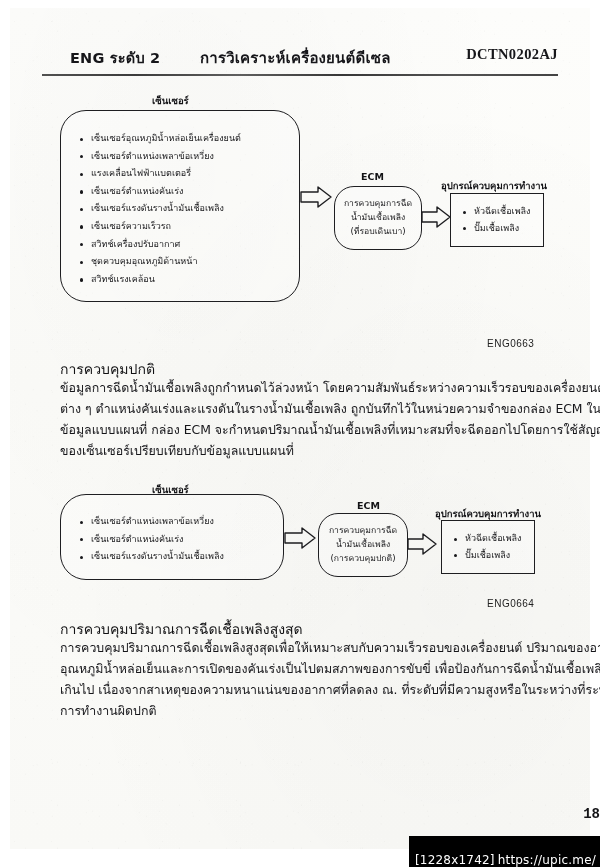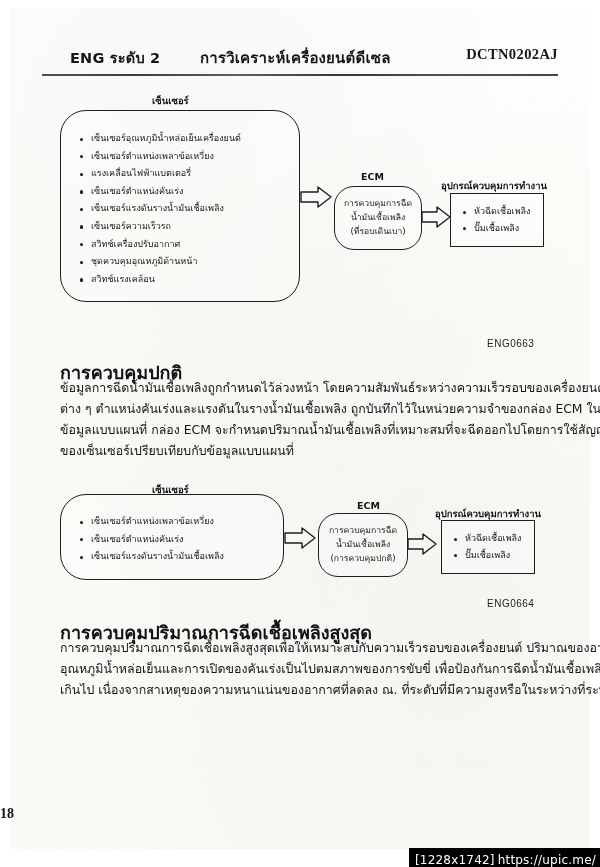--- a/index.html
+++ b/index.html
@@ -75,22 +75,22 @@
     opacity: .88;
   }
 
   
   .thai {
     font-family: "DejaVu Sans", sans-serif;
     color: #16161a;
   }
   .sec-head {
     position: absolute;
-    font-weight: bold;
-    font-size: 18px;
+    font-weight: normal;
+    font-size: 14px;
     color: #121214;
     white-space: nowrap;
   }
   .para {
     position: absolute;
     font-size: 12.4px;
     line-height: 21px;
     color: #16161a;
     width: 492px;
   }
@@ -169,38 +169,38 @@
     position: absolute;
   }
   .arrow svg { display: block; }
 
   
   #page-number {
     position: absolute;
     left: 0;
     right: 0;
     top: 806px;
-    text-align: left;
-    font-family: Liberation Serif, serif;
+    text-align: right;
+    font-family: Liberation Mono, monospace;
     font-weight: bold;
     font-size: 14px;
     color: #141417;
   }
 
   
   #watermark {
     position: absolute;
     right: 0;
     bottom: 0;
     height: 15px;
     background: #000;
     color: #fff;
     display: flex;
     align-items: center;
-    padding: 4px 4px 0 6px;
+    padding: 16px 4px 0 6px;
     font-family: "DejaVu Sans", sans-serif;
     font-size: 12px;
     letter-spacing: .2px;
   }
   #watermark .dim { margin-right: 3px; }
 </style>
 </head>
 <body>
 
 <div id="page">
@@ -311,20 +311,21 @@
   </ul>
 
   <div class="fig-id" style="left:487px; top:598px;">ENG0664</div>
 
   <div class="sec-head thai" style="left:60px; top:618px;">การควบคุมปริมาณการฉีดเชื้อเพลิงสูงสุด</div>
 
   <div class="para thai" style="left:60px; top:637px;">
     <div>การควบคุมปริมาณการฉีดเชื้อเพลิงสูงสุดเพื่อให้เหมาะสบกับความเร็วรอบของเครื่องยนต์ ปริมาณของอากาศ</div>
     <div>อุณหภูมิน้ำหล่อเย็นและการเปิดของคันเร่งเป็นไปตมสภาพของการขับขี่ เพื่อป้องกันการฉีดน้ำมันเชื้อเพลิงมาก</div>
     <div>เกินไป เนื่องจากสาเหตุของความหนาแน่นของอากาศที่ลดลง ณ. ที่ระดับที่มีความสูงหรือในระหว่างที่ระบบเกิด</div>
+    <div>การทำงานผิดปกติ</div>
   </div>
 
   <div id="page-number">18</div>
 
   <div id="watermark">
     <span class="dim">[1228x1742]</span>
     <span>https://upic.me/</span>
   </div>
 </div>
 

